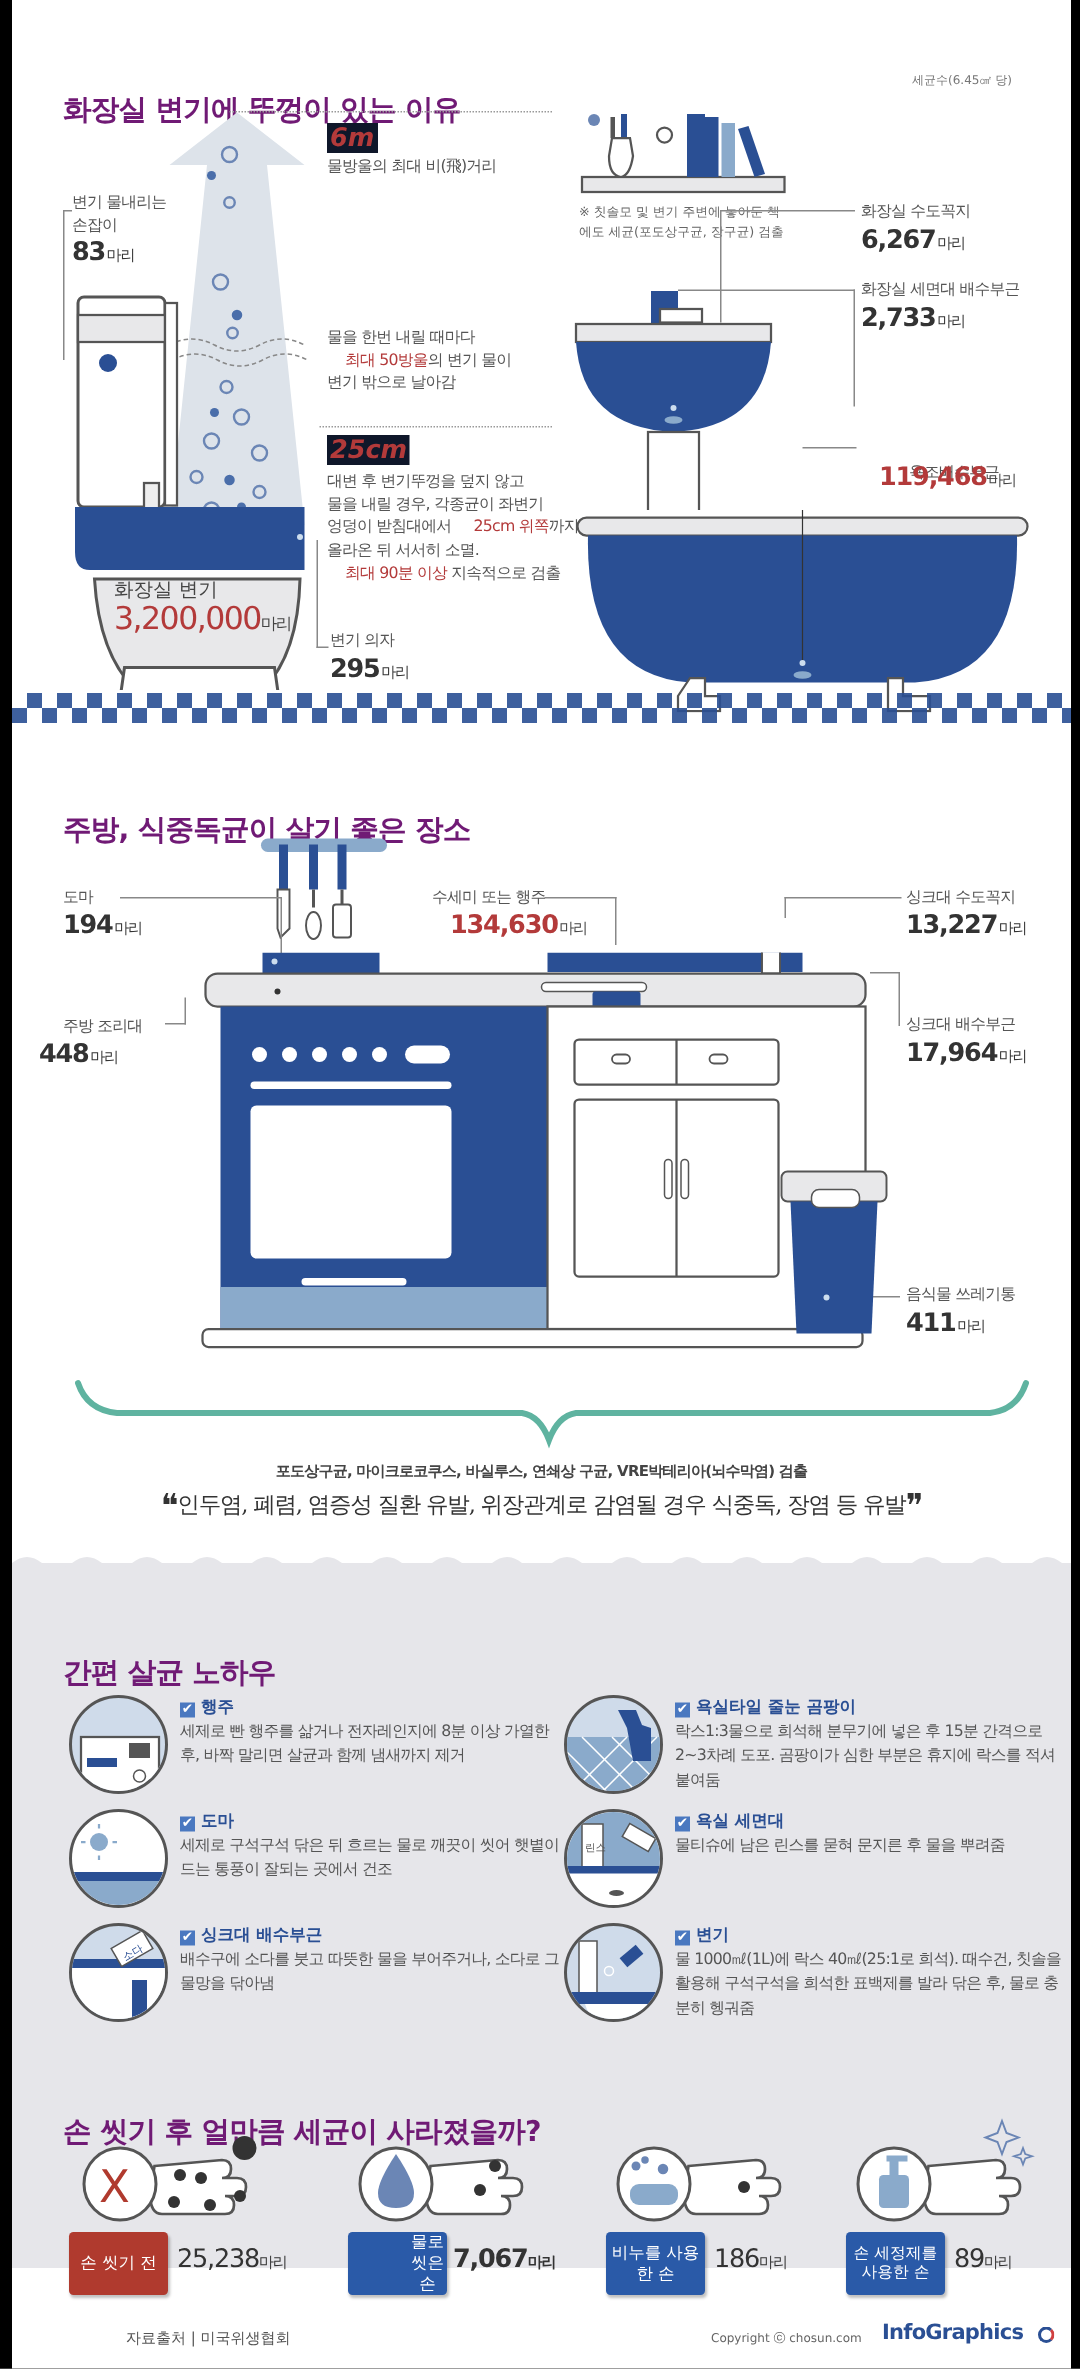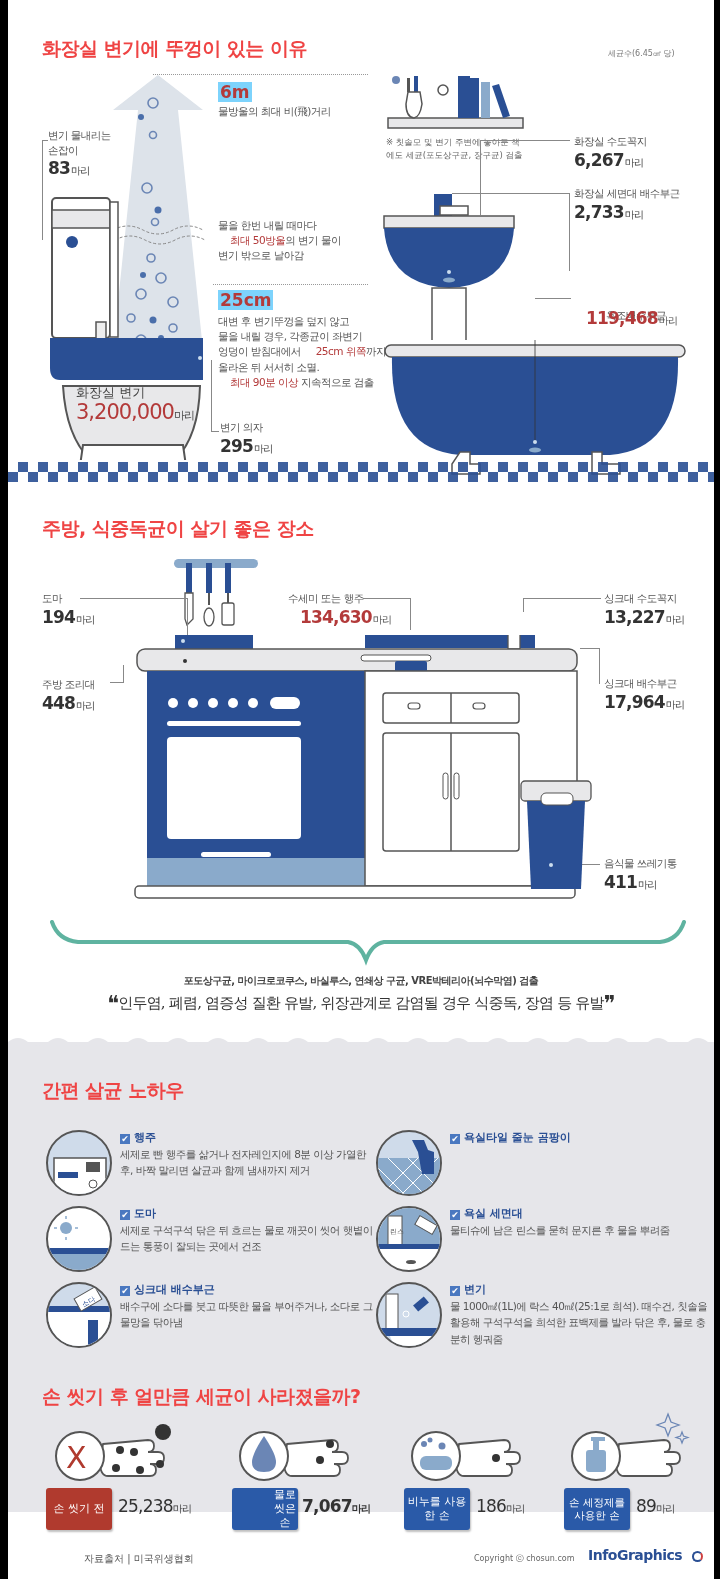--- a/index.html
+++ b/index.html
@@ -1,25 +1,25 @@
 <!DOCTYPE html>
 <html><head>
 <meta charset="utf-8">
 <style>
   * { box-sizing: border-box; margin: 0; padding: 0; }
   html, body { width: 720px; height: 1579px; background: #000; overflow: hidden; }
   body { font-family: "DejaVu Sans", "Liberation Sans", sans-serif; color: #333; }
   .page { position: absolute; left: 8px; top: 0; width: 706px; height: 1579px; background: #fff; overflow: hidden; }
   .abs { position: absolute; }
-  .h2 { font-size: 19px; font-weight: bold; color: #ef4444; letter-spacing: -0.5px; }
+  .h2 { font-size: 19px; font-weight: bold; color: #701a75; letter-spacing: -0.5px; margin-top: 24px; }
   .lbl { font-size: 10.5px; color: #555; letter-spacing: -0.5px; line-height: 1.45; }
   .num { font-size: 17px; font-weight: bold; color: #333; letter-spacing: -0.8px; }
   .num small { font-size: 10px; font-weight: normal; margin-left: 1px; }
   .red { color: #b33a3a; margin-left: 12px; }
-  .redbg { background: #7dd3fc; color: #b33a3a; padding: 0 2px; }
+  .redbg { background: #0f172a; color: #b33a3a; padding: 0 2px; font-style: italic; }
   .line { position: absolute; border-color: #888; border-style: solid; border-width: 0; }
   .checker { position: absolute; left: 0; width: 706px; height: 20px;
     background-image:
       linear-gradient(45deg, #2a4f94 25%, transparent 25%, transparent 75%, #2a4f94 75%),
       linear-gradient(45deg, #2a4f94 25%, transparent 25%, transparent 75%, #2a4f94 75%);
     background-size: 20px 20px; background-position: 0 0, 10px 10px; opacity: 0.9; }
   .gray-sec { position: absolute; left: 0; top: 1042px; width: 706px; height: 470px; background: #e6e6ea; }
   .tip { position: absolute; width: 330px; }
   .tip .ic { position: absolute; left: 0; top: 0; width: 66px; height: 66px; border-radius: 50%; border: 2px solid #555; background: #cfdbea; overflow: hidden; }
   .tip .tt { position: absolute; left: 74px; top: 0; font-size: 11px; font-weight: bold; color: #2a4f94; }
@@ -173,21 +173,21 @@
     <rect x="57" y="8" width="6" height="30" fill="#2a4f94"></rect>
       <rect x="59" y="38" width="2" height="10" fill="#555"></rect>
       <rect x="54" y="48" width="12" height="22" rx="2" fill="#fff" stroke="#555" stroke-width="1.3"></rect>
   </svg>
 
   <div class="abs lbl" style="left:34px; top:591px;">도마</div>
   <div class="abs num" style="left:34px; top:607px;"><span>194</span><small>마리</small></div>
   <div class="line" style="left:72px; top:598px; width:108px; height:50px; border-top-width:1px; border-right-width:1px;"></div>
 
   <div class="abs lbl" style="left:34px; top:677px;">주방 조리대</div>
-  <div class="abs num" style="left:34px; top:693px;text-align:center;"><span>448</span><small>마리</small></div>
+  <div class="abs num" style="left:18px; top:693px;text-align:center;"><span>448</span><small>마리</small></div>
   <div class="line" style="left:102px; top:665px; width:14px; height:18px; border-right-width:1px; border-bottom-width:1px;"></div>
 
   <div class="abs lbl" style="left:280px; top:591px;">수세미 또는 행주</div>
   <div class="abs num red" style="left:280px; top:607px;"><span>134,630</span><small style="color:#444;">마리</small></div>
   <div class="line" style="left:355px; top:598px; width:48px; height:32px; border-top-width:1px; border-right-width:1px;"></div>
 
   <div class="abs lbl" style="left:596px; top:591px;">싱크대 수도꼭지</div>
   <div class="abs num" style="left:596px; top:607px;"><span>13,227</span><small>마리</small></div>
   <div class="line" style="left:515px; top:598px; width:78px; height:14px; border-top-width:1px; border-left-width:1px;"></div>
 
@@ -277,20 +277,21 @@
             <line x1="20" y1="66" x2="60" y2="26"></line>
             <line x1="40" y1="66" x2="66" y2="40"></line>
             <line x1="0" y1="36" x2="30" y2="66"></line>
             <line x1="10" y1="26" x2="50" y2="66"></line>
             <line x1="30" y1="26" x2="66" y2="62"></line>
           </g>
           <path d="M34,8 L46,8 L50,18 L56,20 L56,42 L44,42 L40,20 Z" fill="#2a4f94"></path>
         </svg>
     </div>
     <div class="tt"><span class="cb">✔</span><span>욕실타일 줄눈 곰팡이</span></div>
+    <div class="tb">락스1:3물으로 희석해 분무기에 넣은 후 15분 간격으로 2~3차례 도포. 곰팡이가 심한 부분은 휴지에 락스를 적셔 붙여둠</div>
   </div>
 
   <div class="tip" style="left:38px; top:1206px; height:70px;">
     <div class="ic" style="background:#fff;">
       <svg width="66" height="66">
           <circle cx="18" cy="20" r="6" fill="#8aaacb"></circle>
           <g stroke="#8aaacb" stroke-width="1.5">
             <line x1="18" y1="8" x2="18" y2="11"></line>
             <line x1="18" y1="29" x2="18" y2="32"></line>
             <line x1="6" y1="20" x2="9" y2="20"></line>

